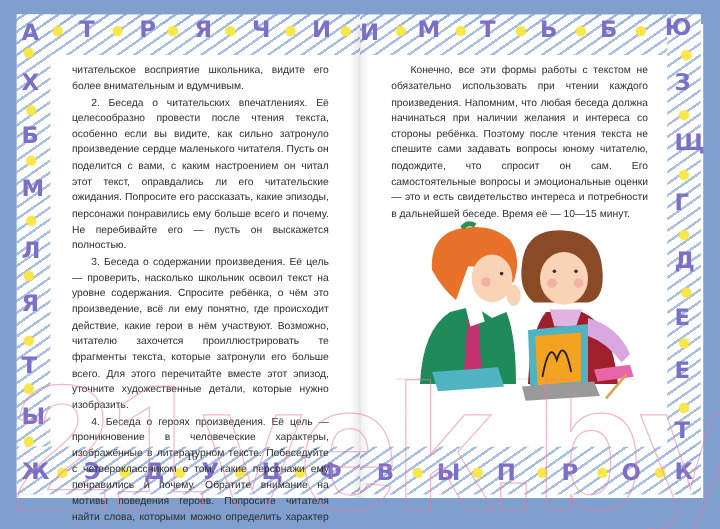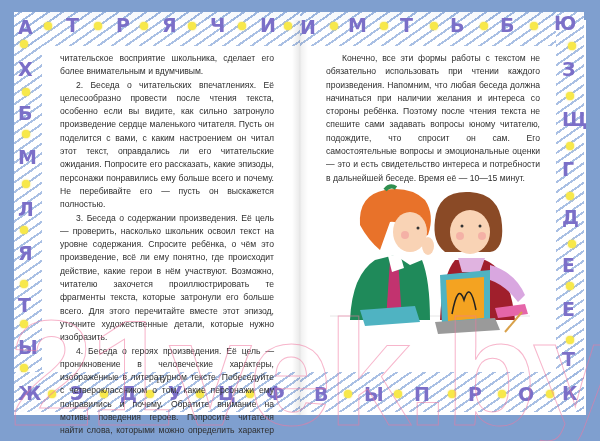--- a/index.html
+++ b/index.html
@@ -153,21 +153,21 @@
   <span class="letter" style="left:364px;top:385px">Ы</span>
   <span class="dot" style="left:394px;top:390px"></span>
   <span class="letter" style="left:414px;top:385px">П</span>
   <span class="dot" style="left:448px;top:390px"></span>
   <span class="letter" style="left:468px;top:385px">Р</span>
   <span class="dot" style="left:498px;top:390px"></span>
   <span class="letter" style="left:518px;top:385px">О</span>
   <span class="dot" style="left:546px;top:390px"></span>
 
   <div class="text-block left-text">
-    <p>читательское восприятие школьника, сделает его более внимательным и вдумчивым.</p>
+    <p>читательское восприятие школьника, видите его более внимательным и вдумчивым.</p>
     <p class="ind">2. Беседа о читательских впечатлениях. Её целесообразно провести после чтения текста, особенно если вы видите, как сильно затронуло произведение сердце маленького читателя. Пусть он поделится с вами, с каким настроением он читал этот текст, оправдались ли его читательские ожидания. Попросите его рассказать, какие эпизоды, персонажи понравились ему больше всего и почему. Не перебивайте его — пусть он выскажется полностью.</p>
     <p class="ind">3. Беседа о содержании произведения. Её цель — проверить, насколько школьник освоил текст на уровне содержания. Спросите ребёнка, о чём это произведение, всё ли ему понятно, где происходит действие, какие герои в нём участвуют. Возможно, читателю захочется проиллюстрировать те фрагменты текста, которые затронули его больше всего. Для этого перечитайте вместе этот эпизод, уточните художественные детали, которые нужно изобразить.</p>
     <p class="ind">4. Беседа о героях произведения. Её цель — проникновение в человеческие характеры, изображённые в литературном тексте. Побеседуйте с четвероклассником о том, какие персонажи ему понравились и почему. Обратите внимание на мотивы поведения героев. Попросите читателя найти слова, которыми можно определить характер главного героя и отношение автора к нему.</p>
   </div>
   <div class="page-num">16</div>
 
   <div class="text-block right-text">
     <p class="ind">Конечно, все эти формы работы с текстом не обязательно использовать при чтении каждого произведения. Напомним, что любая беседа должна начинаться при наличии желания и интереса со стороны ребёнка. Поэтому после чтения текста не спешите сами задавать вопросы юному читателю, подождите, что спросит он сам. Его самостоятельные вопросы и эмоциональные оценки — это и есть свидетельство интереса и потребности в дальнейшей беседе. Время её — 10—15 минут.</p>
   </div>
 

